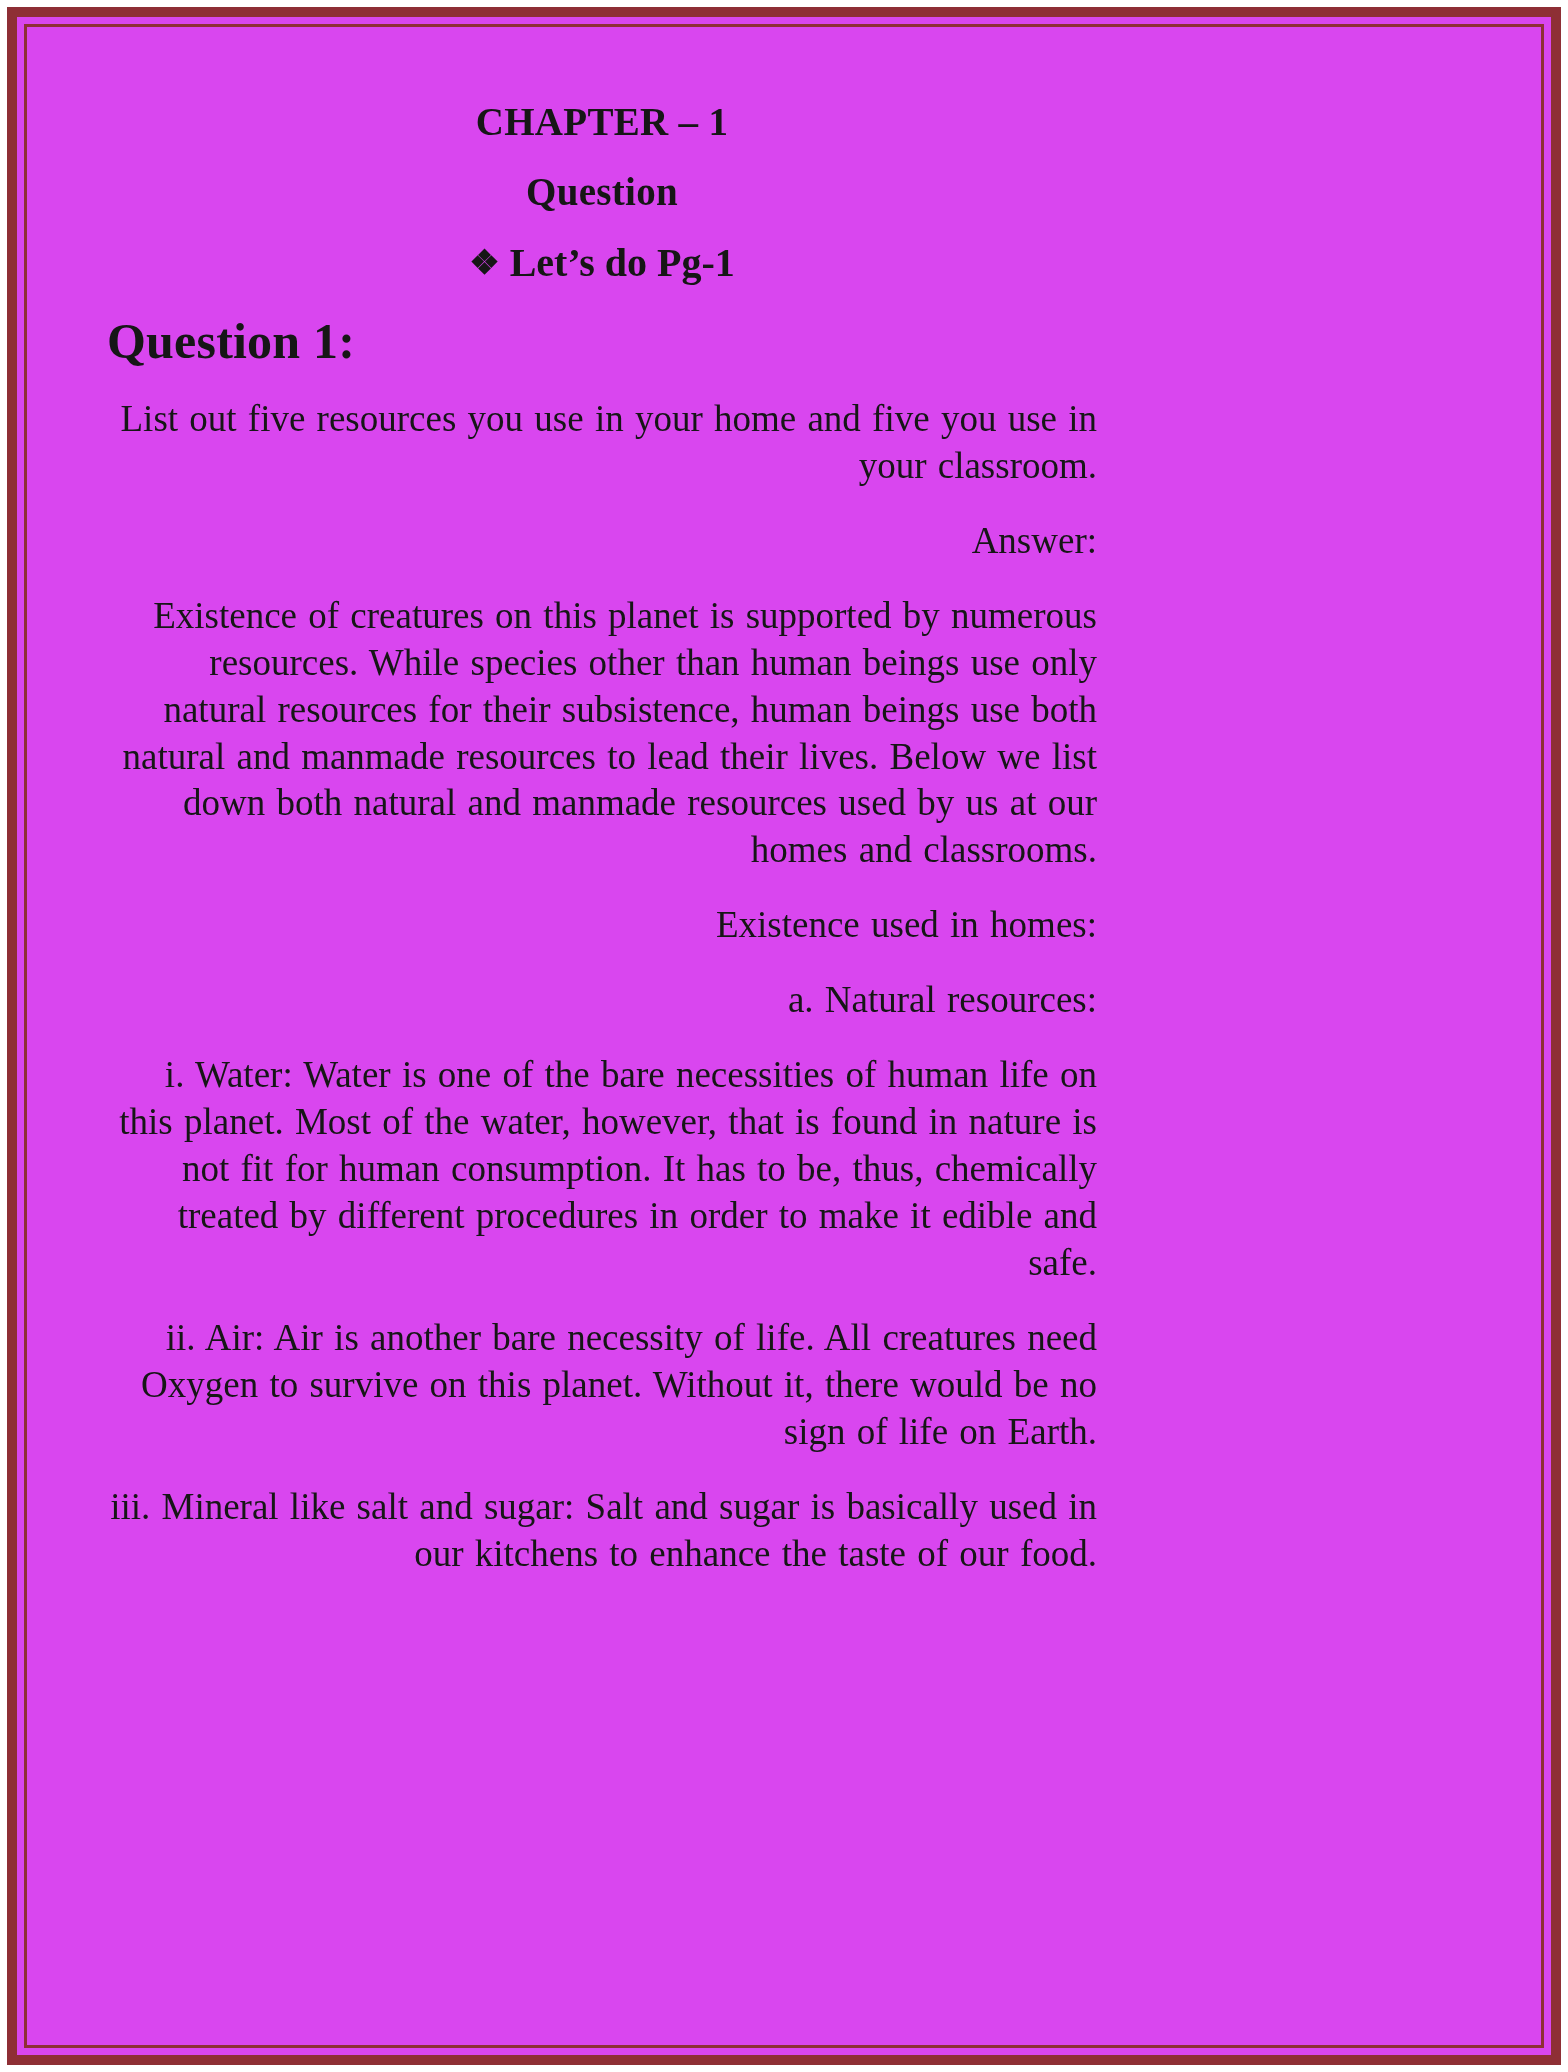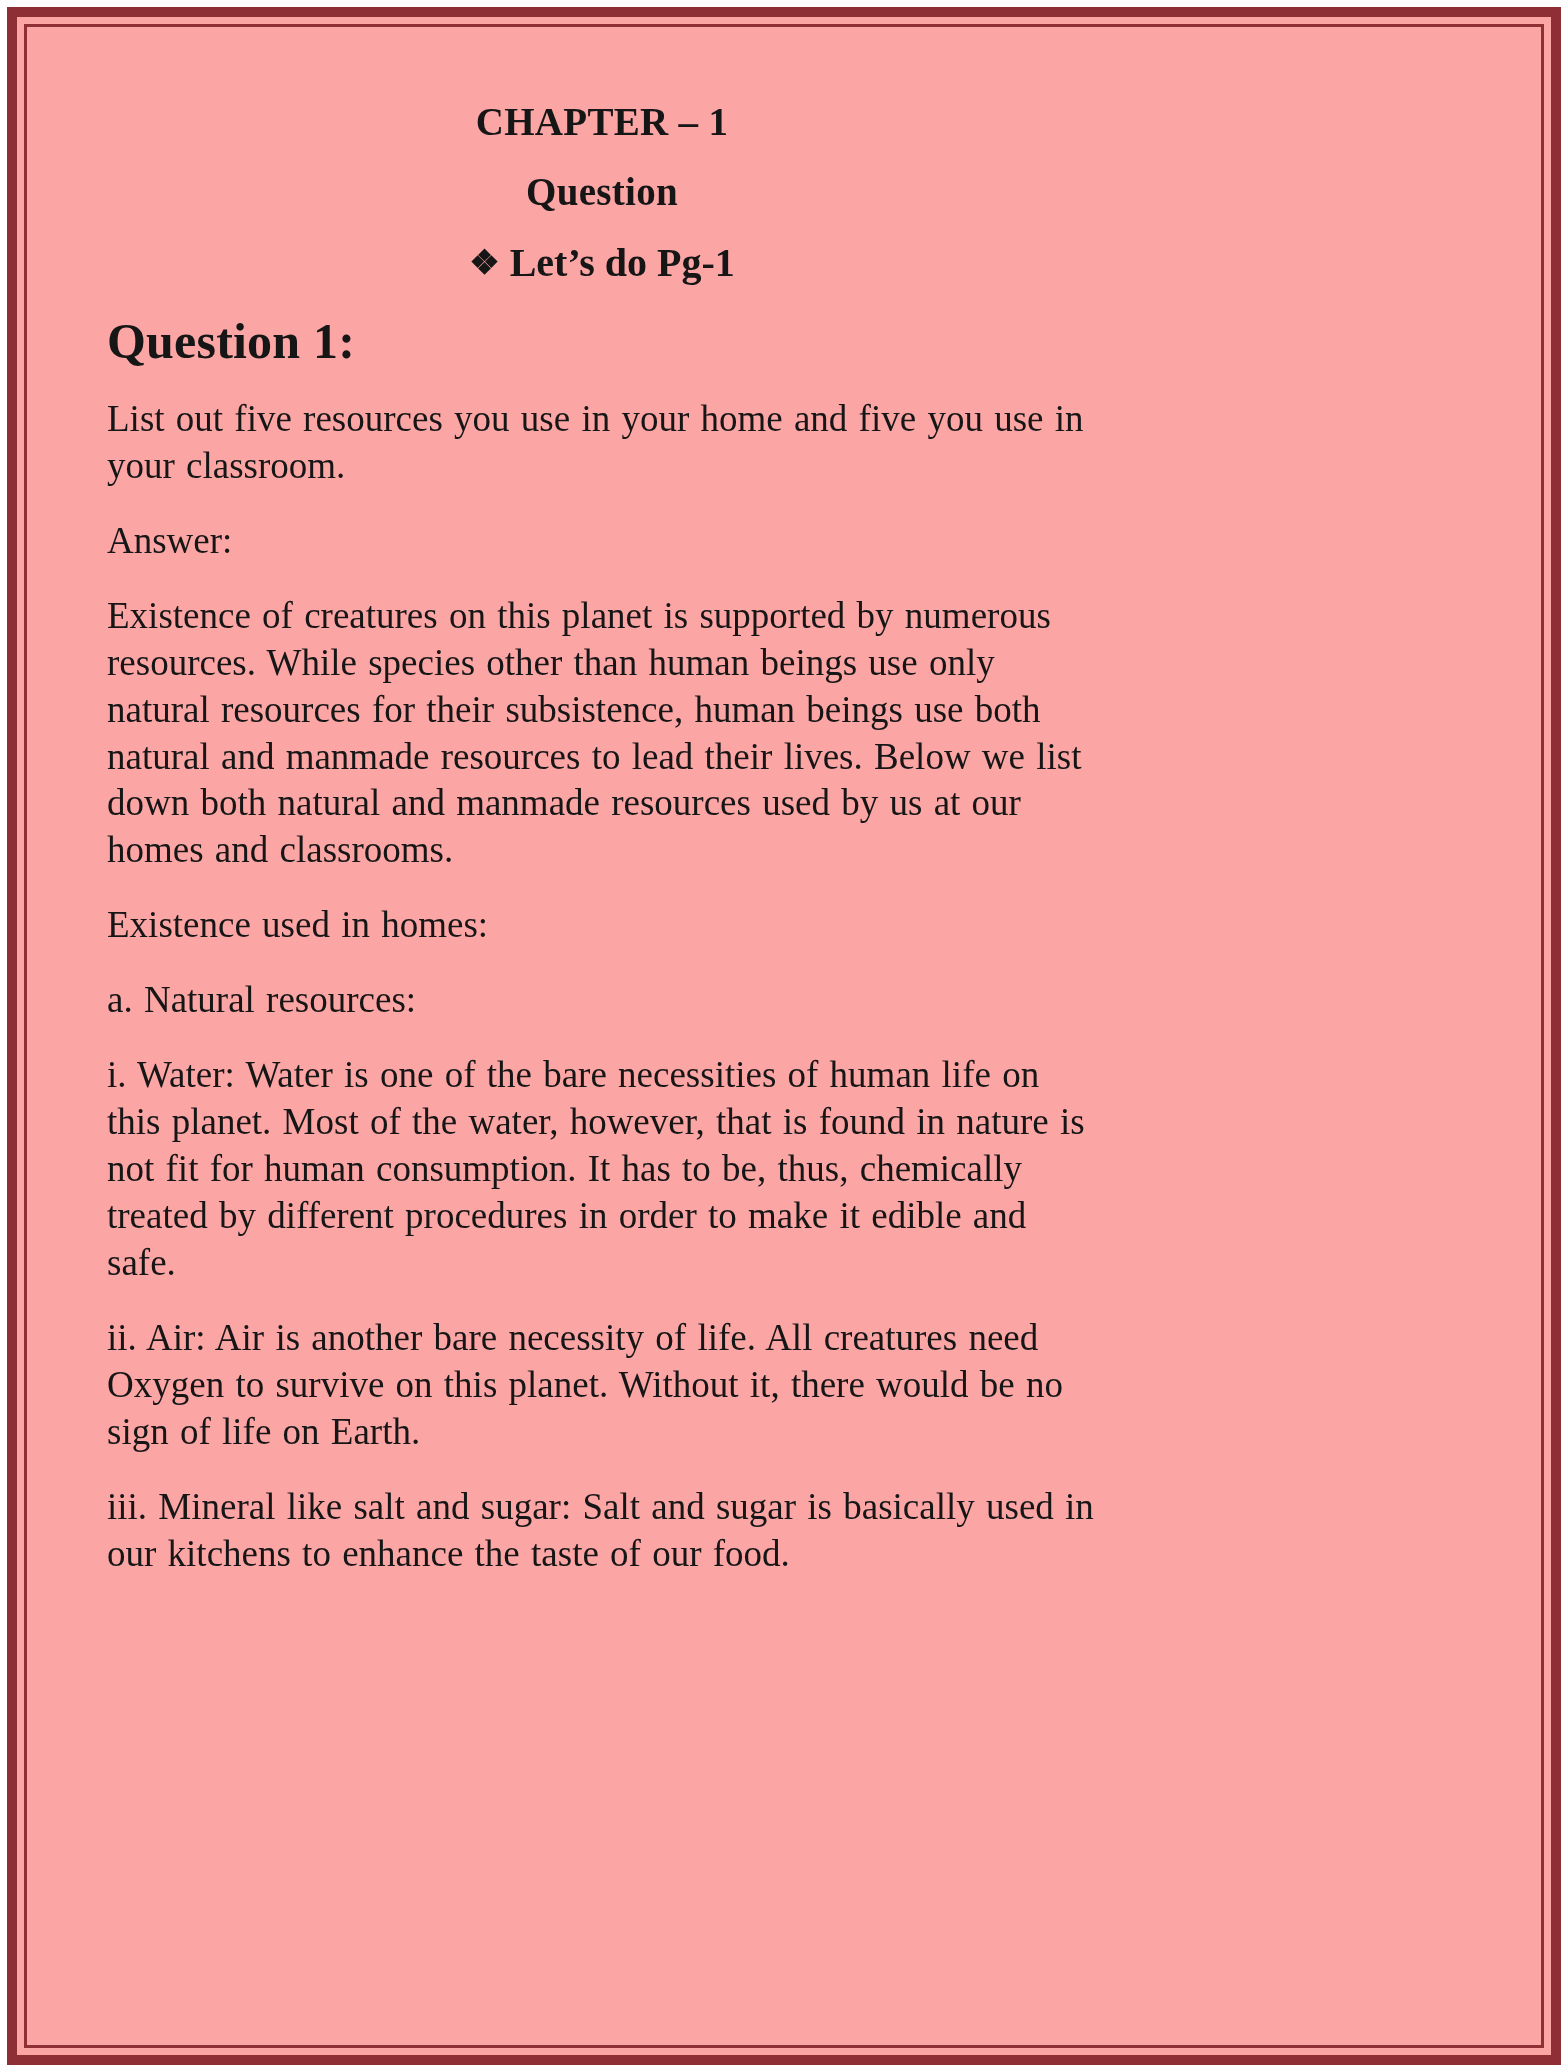--- a/index.html
+++ b/index.html
@@ -9,21 +9,21 @@
     height: 2072px;
     background: #ffffff;
     font-family: "Liberation Serif", "DejaVu Serif", serif;
     color: #161616;
   }
 
   .frame-outer {
     position: absolute;
     top: 7px; left: 7px; right: 7px; bottom: 7px;
     border: 10px solid #8e2f35;
-    background: #fca5a5;
+    background: #d946ef;
   }
 
   .frame-inner {
     position: absolute;
     top: 7px; left: 7px; right: 7px; bottom: 7px;
     border: 3px solid #8e2f35;
     overflow: hidden;
   }
 
   .page-content {
@@ -56,20 +56,21 @@
     position: relative;
     top: -2px;
   }
 
   .para {
     font-size: 37px;
     line-height: 1.27;
     width: 990px;
     margin-bottom: 28px;
     word-spacing: 2px;
+    text-align: right;
   }
 
   .bold { font-weight: normal; }
 
   .q-label {
     font-size: 50px;
     font-weight: bold;
     margin-bottom: 26px;
     letter-spacing: 0.2px;
   }

